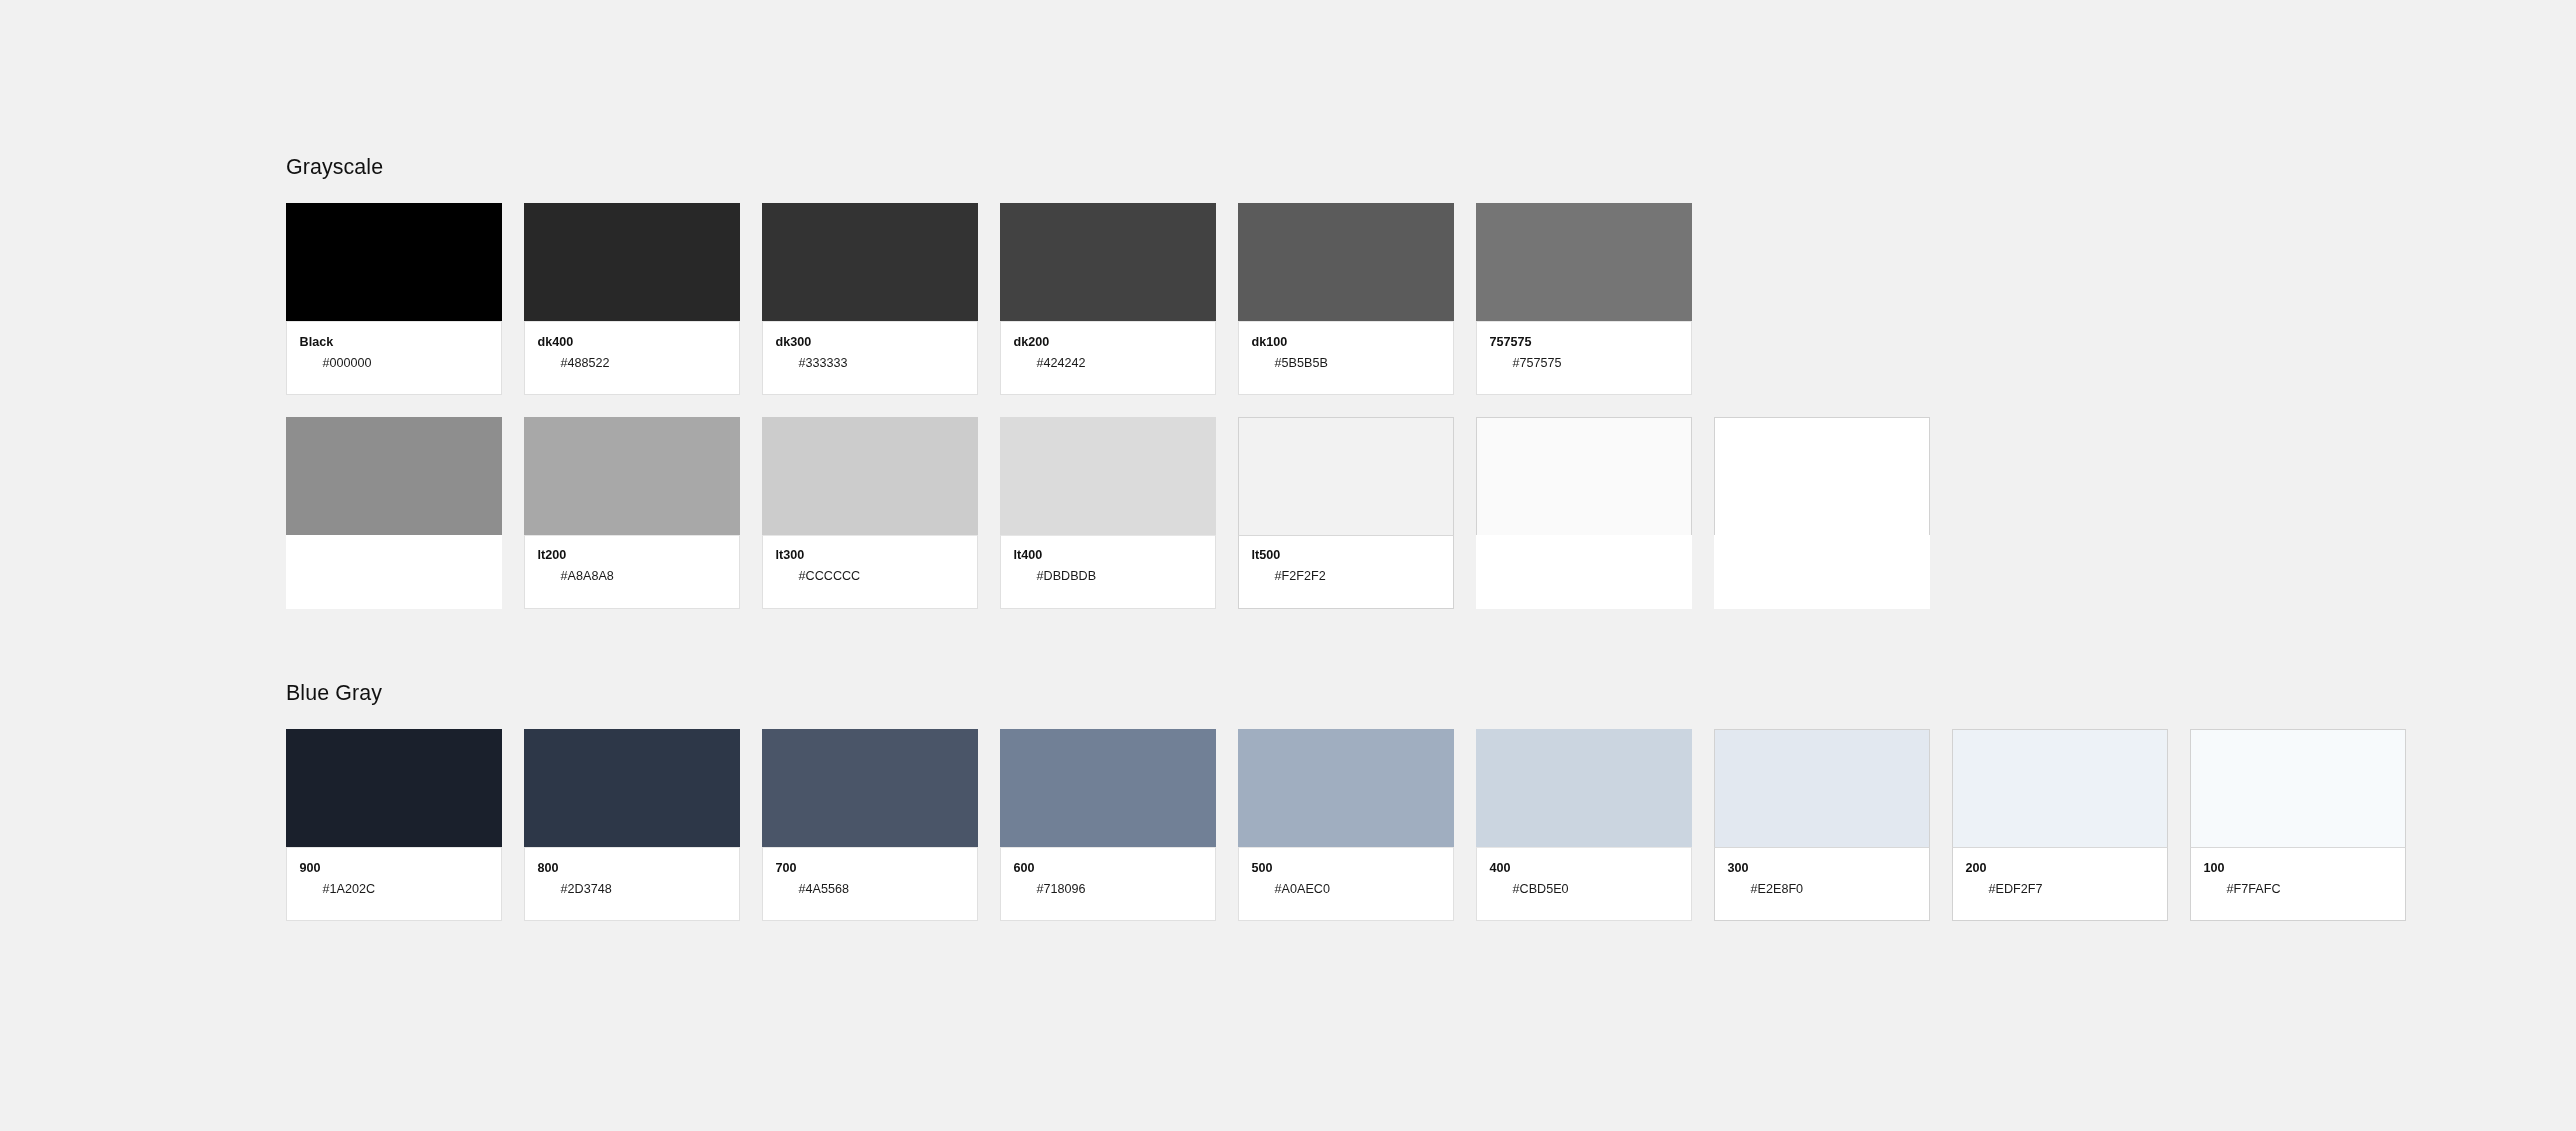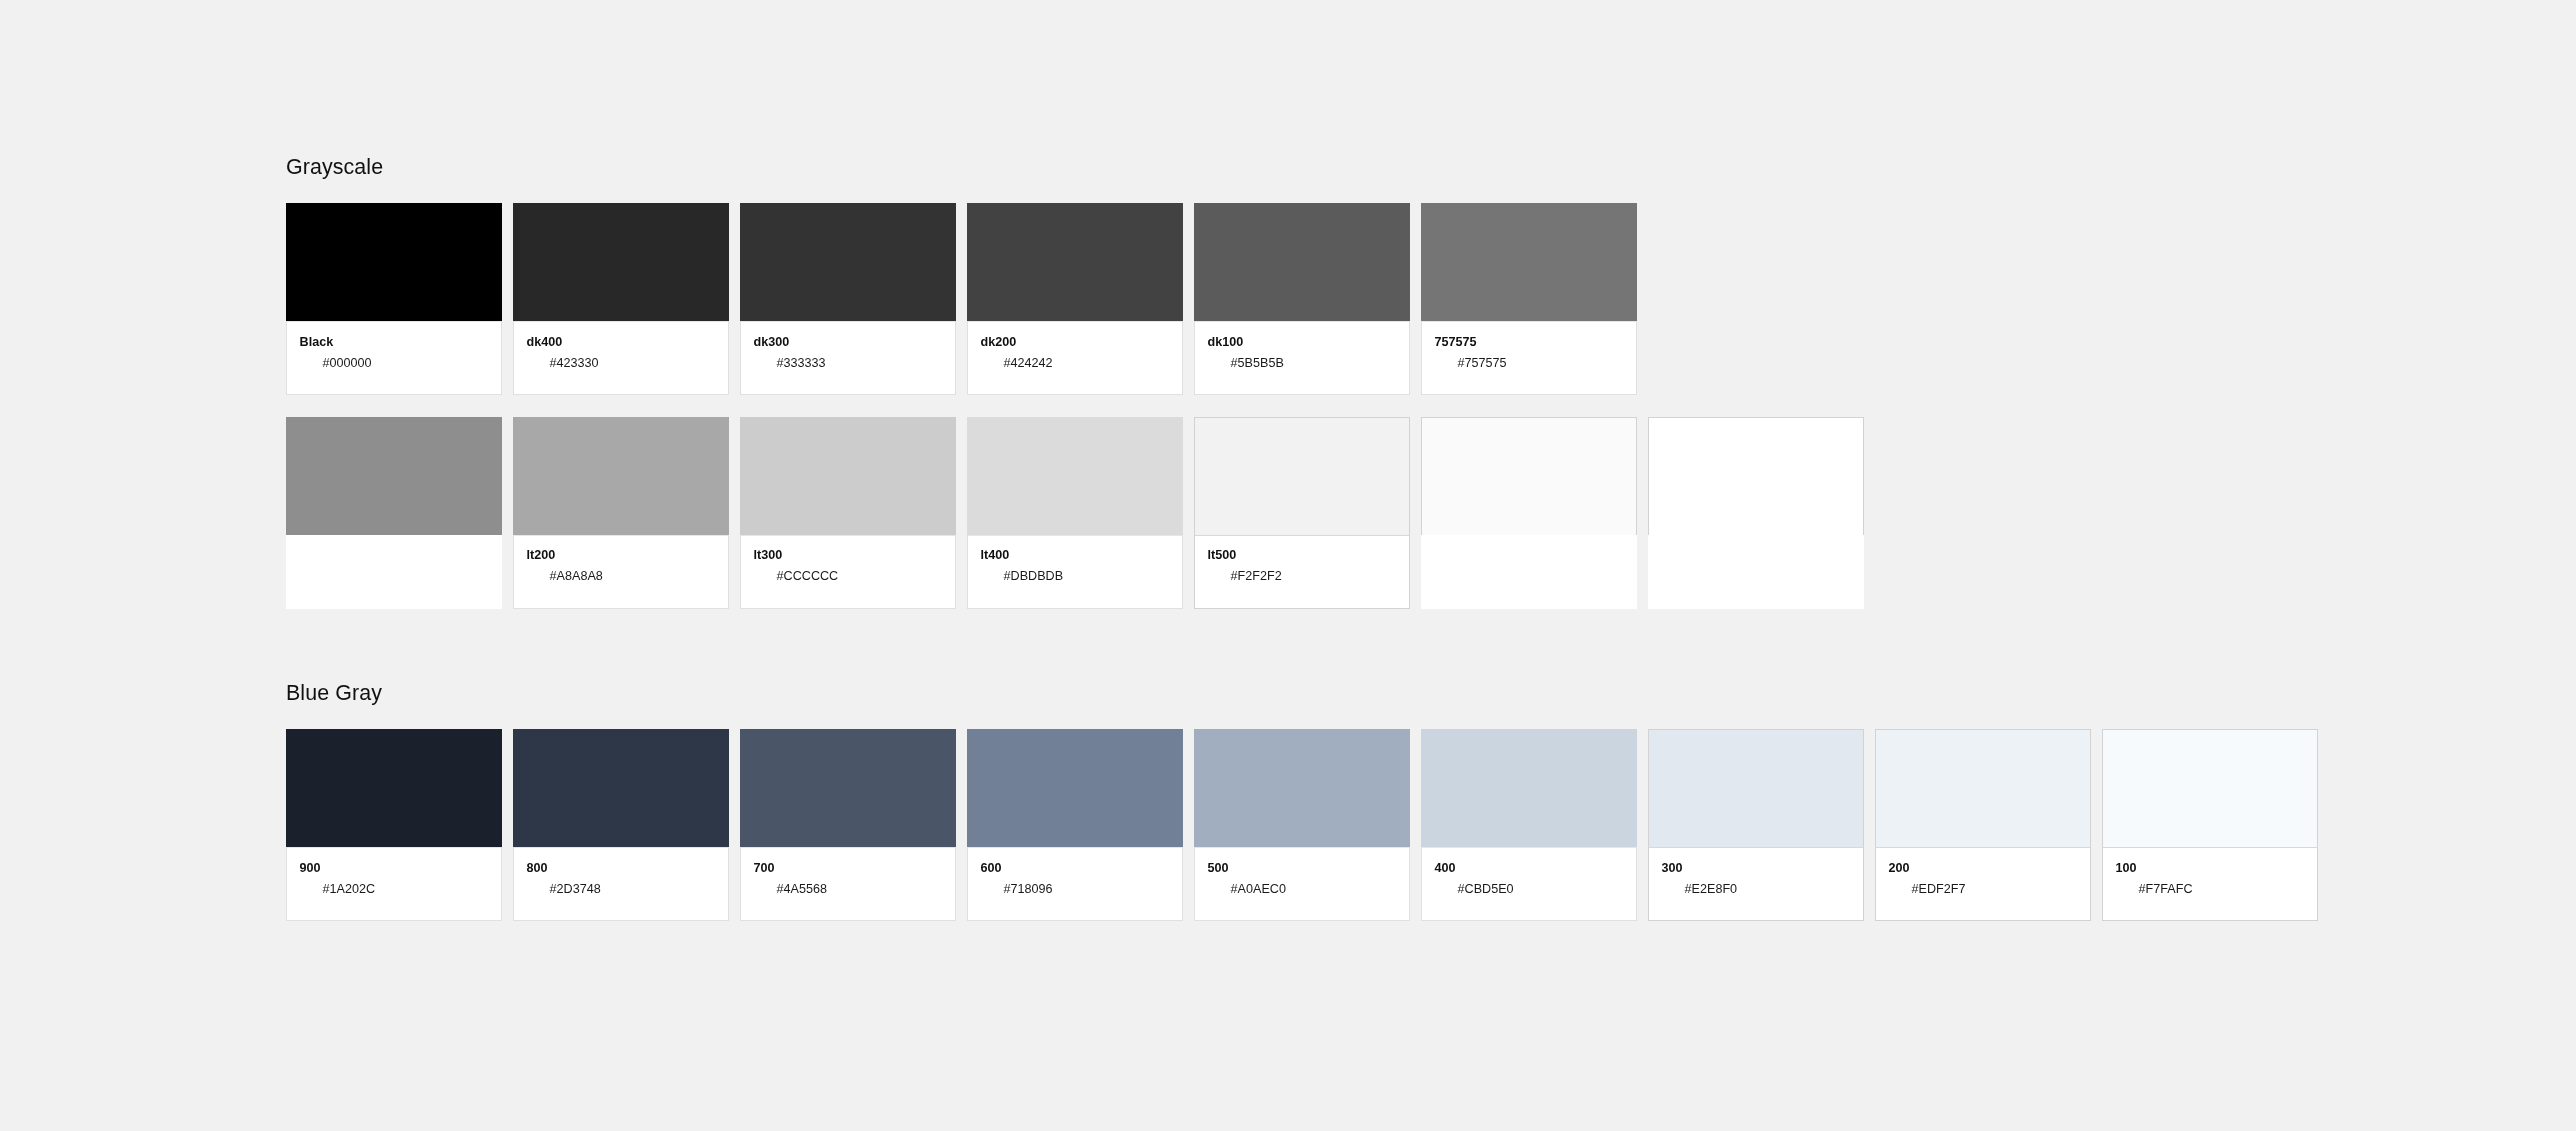--- a/index.html
+++ b/index.html
@@ -43,21 +43,21 @@
 
   .rows {
     display: flex;
     flex-direction: column;
     gap: 21.4px;
   }
 
   .swatch-row {
     display: flex;
     flex-direction: row;
-    gap: 11px;
+    gap: 22px;
   }
 
   .swatch-card {
     width: 216px;
     background: #FFFFFF;
     box-sizing: border-box;
     display: flex;
     flex-direction: column;
   }
 
@@ -115,21 +115,21 @@
             <div class="swatch-chip" style="background: rgb(0, 0, 0);"></div>
             <div class="swatch-meta">
               <div class="swatch-name">Black</div>
               <div class="swatch-hex">#000000</div>
             </div>
           </div>
           <div class="swatch-card">
             <div class="swatch-chip" style="background: rgb(40, 40, 40);"></div>
             <div class="swatch-meta">
               <div class="swatch-name">dk400</div>
-              <div class="swatch-hex">#423330</div>
+              <div class="swatch-hex">#488522</div>
             </div>
           </div>
           <div class="swatch-card">
             <div class="swatch-chip" style="background: rgb(51, 51, 51);"></div>
             <div class="swatch-meta">
               <div class="swatch-name">dk300</div>
               <div class="swatch-hex">#333333</div>
             </div>
           </div>
           <div class="swatch-card">

